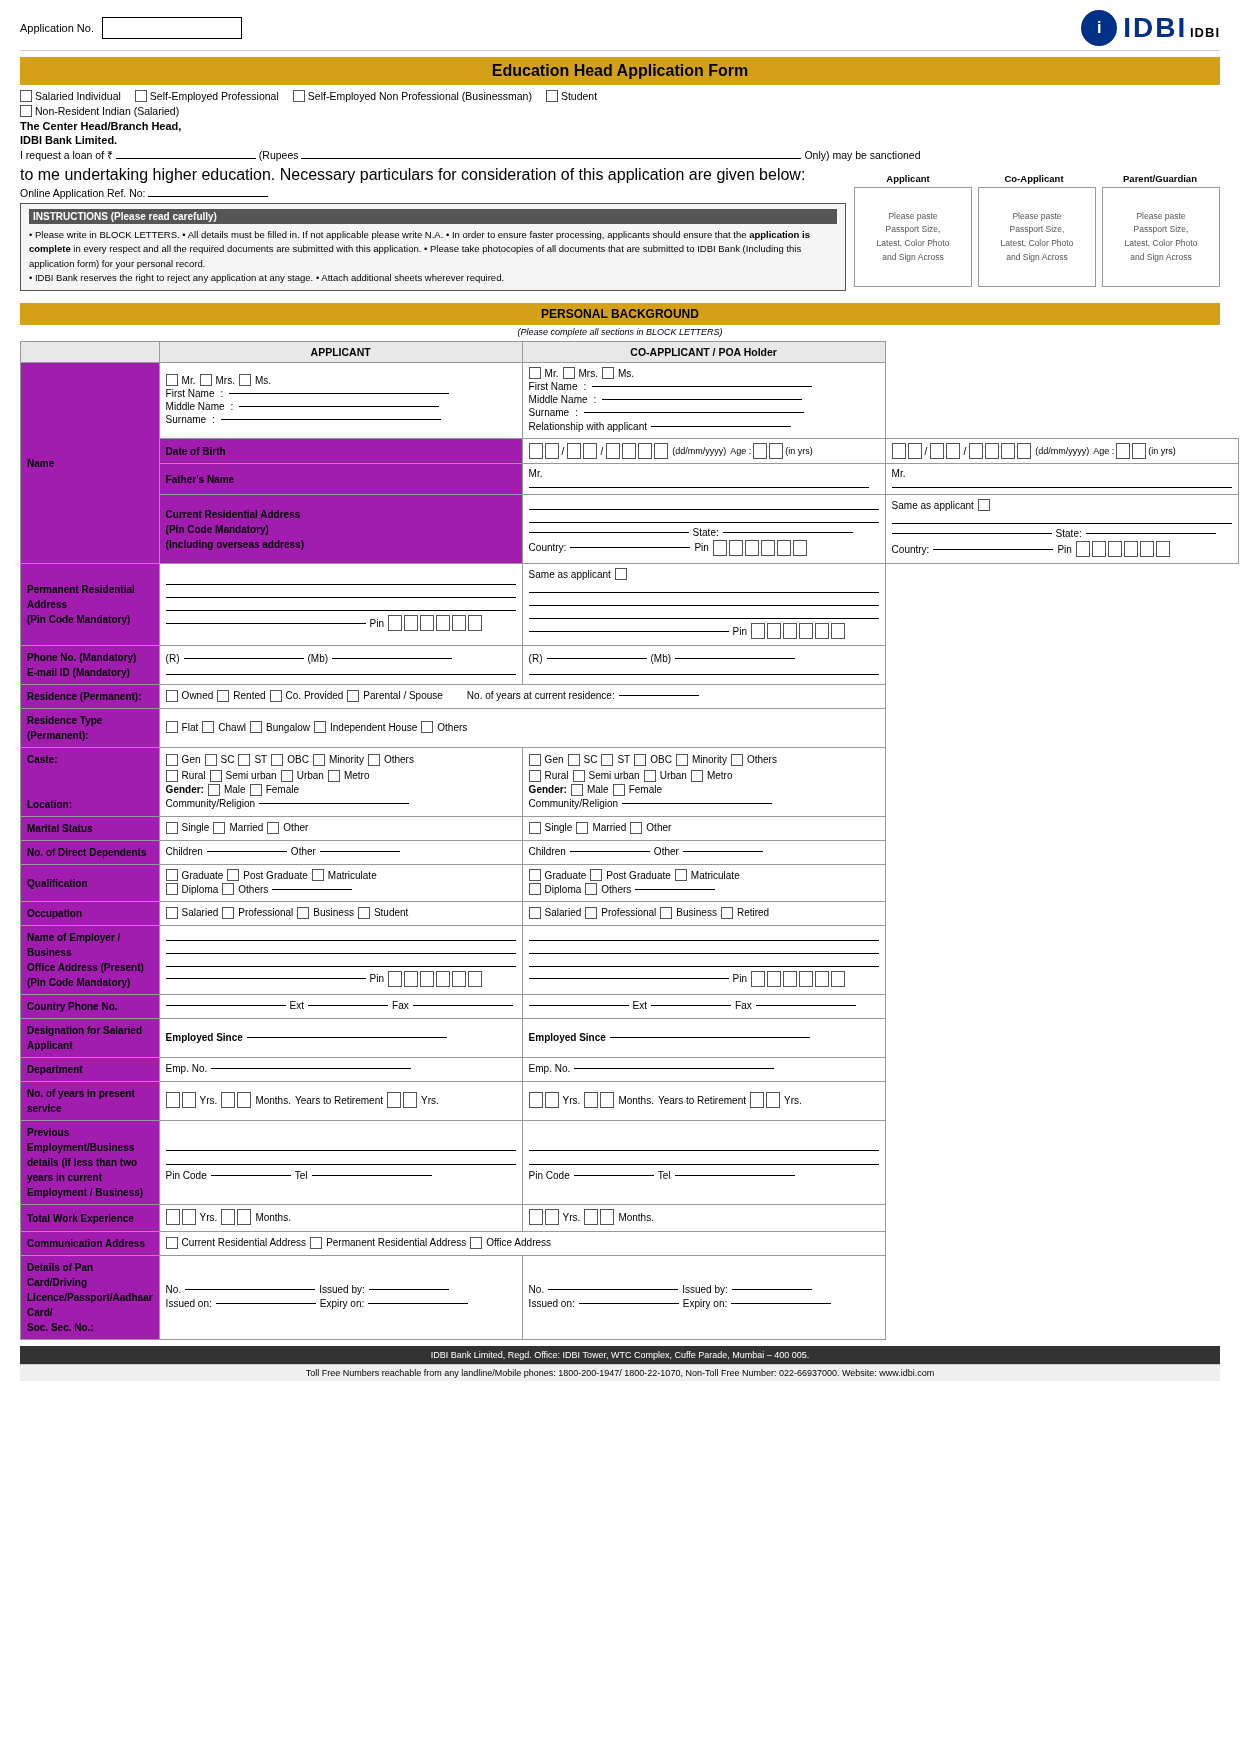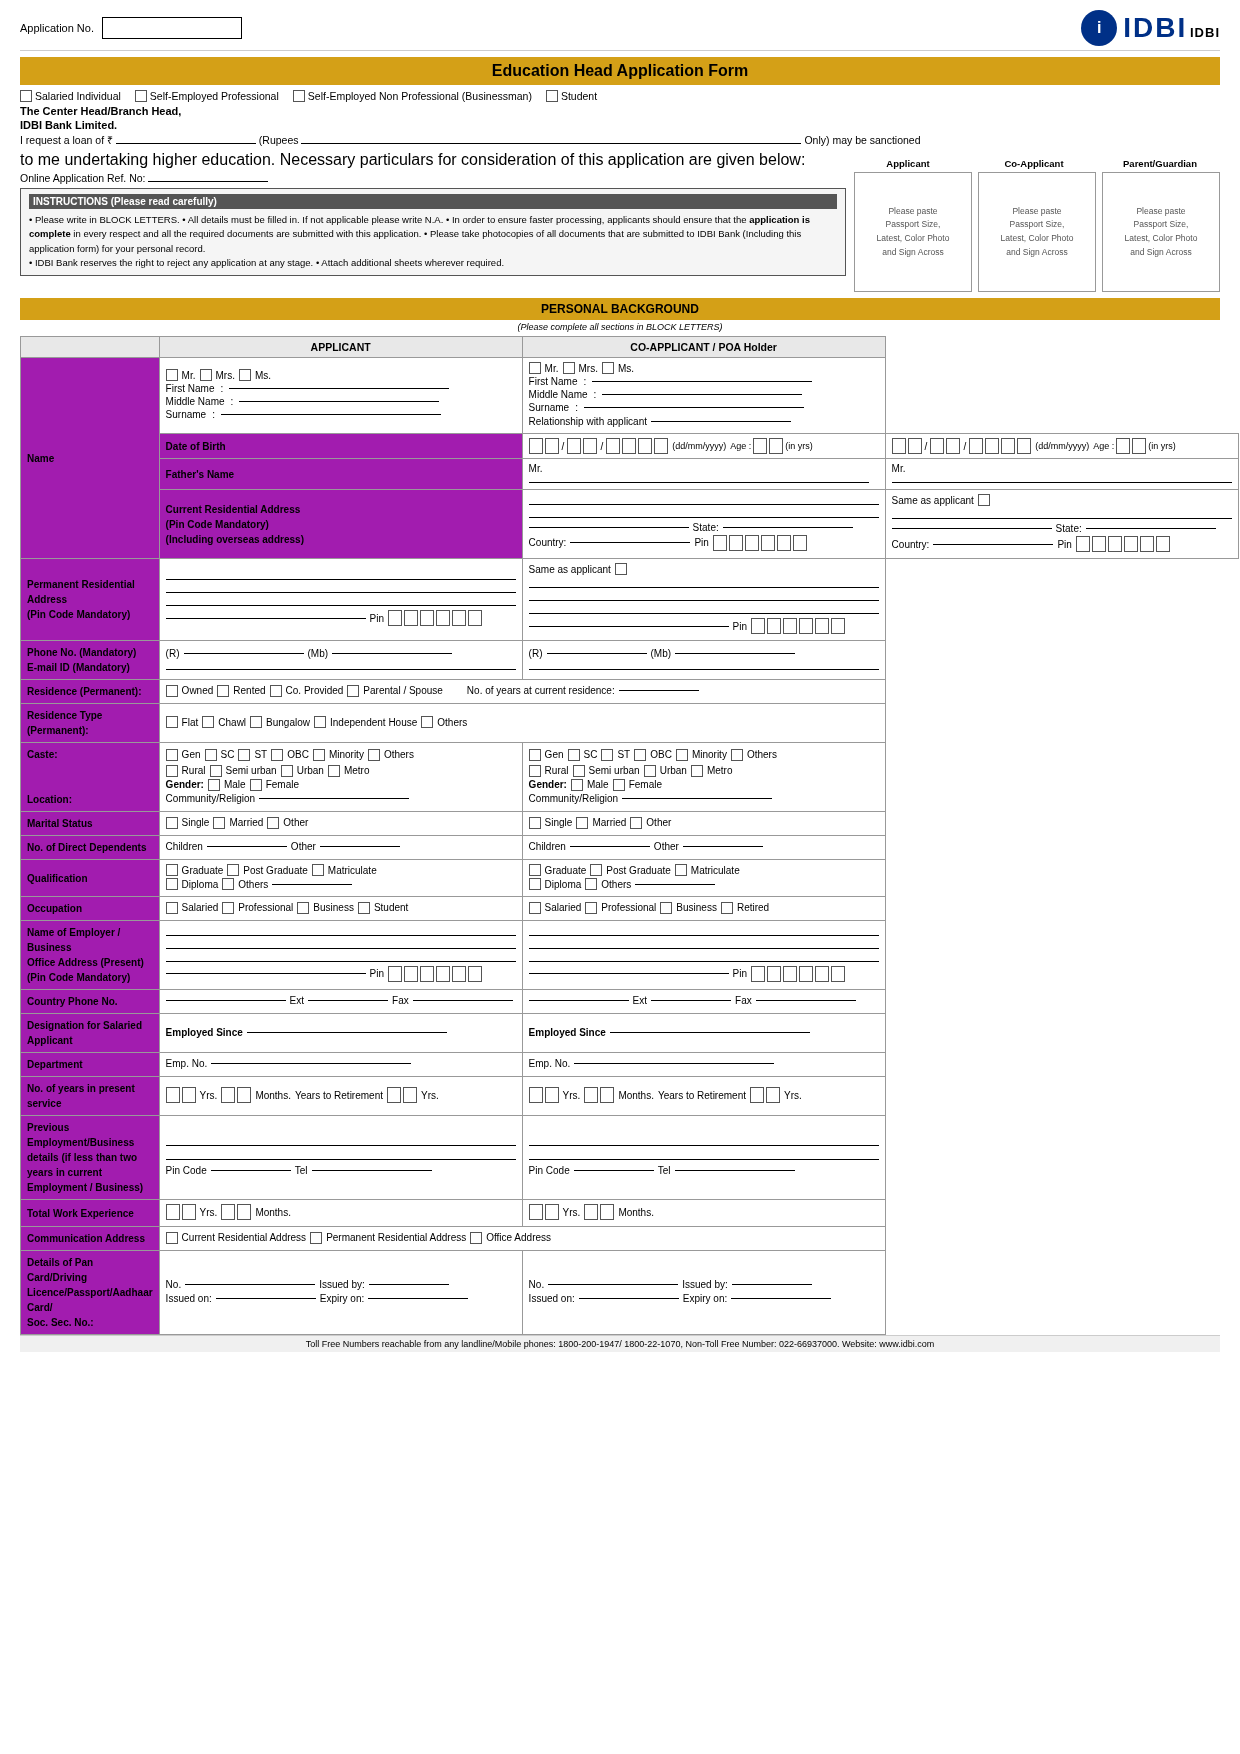--- a/index.html
+++ b/index.html
@@ -137,21 +137,21 @@
       font-size: 9.5px;
       line-height: 1.5;
     }
     
     .photos-row {
       display: flex;
       gap: 6px;
     }
     .photo-box {
       width: 118px;
-      height: 120px;
+      height: 100px;
       border: 1px solid #999;
       display: flex;
       flex-direction: column;
       align-items: center;
       justify-content: center;
       font-size: 8.5px;
       text-align: center;
       color: #555;
       line-height: 1.6;
     }
@@ -292,20 +292,26 @@
       <span class="cb-box"></span>
       <span>Self-Employed Professional</span>
     </div>
     <div class="cb-item">
       <span class="cb-box"></span>
       <span>Self-Employed Non Professional (Businessman)</span>
     </div>
     <div class="cb-item">
       <span class="cb-box"></span>
       <span>Student</span>
+    </div>
+  </div>
+  <div class="checkbox-line">
+    <div class="cb-item">
+      <span class="cb-box"></span>
+      <span>Non-Resident Indian (Salaried)</span>
     </div>
   </div>
 
   <div class="address-line">The Center Head/Branch Head,</div>
   <div class="address-line">IDBI Bank Limited.</div>
 
   <div class="loan-line">
     <span>I request a loan of ₹</span>
     <span class="underline" style="width:140px;"></span>
     <span>(Rupees</span>
@@ -1086,17 +1092,20 @@
             <span>Issued on:</span>
             <span class="underline" style="width:100px;"></span>
             <span>Expiry on:</span>
             <span class="underline" style="width:100px;"></span>
           </div>
         </td>
       </tr>
     </tbody>
   </table>
 
+  <div class="footer-bar">
+    <span>IDBI Bank Limited, Regd. Office: IDBI Tower, WTC Complex, Cuffe Parade, Mumbai – 400 005.</span>
+  </div>
   <div class="footer-bar-light">
     <span>Toll Free Numbers reachable from any landline/Mobile phones: 1800-200-1947/ 1800-22-1070, Non-Toll Free Number: 022-66937000. Website: www.idbi.com</span>
   </div>
 
 </div>
 
 </body></html>

